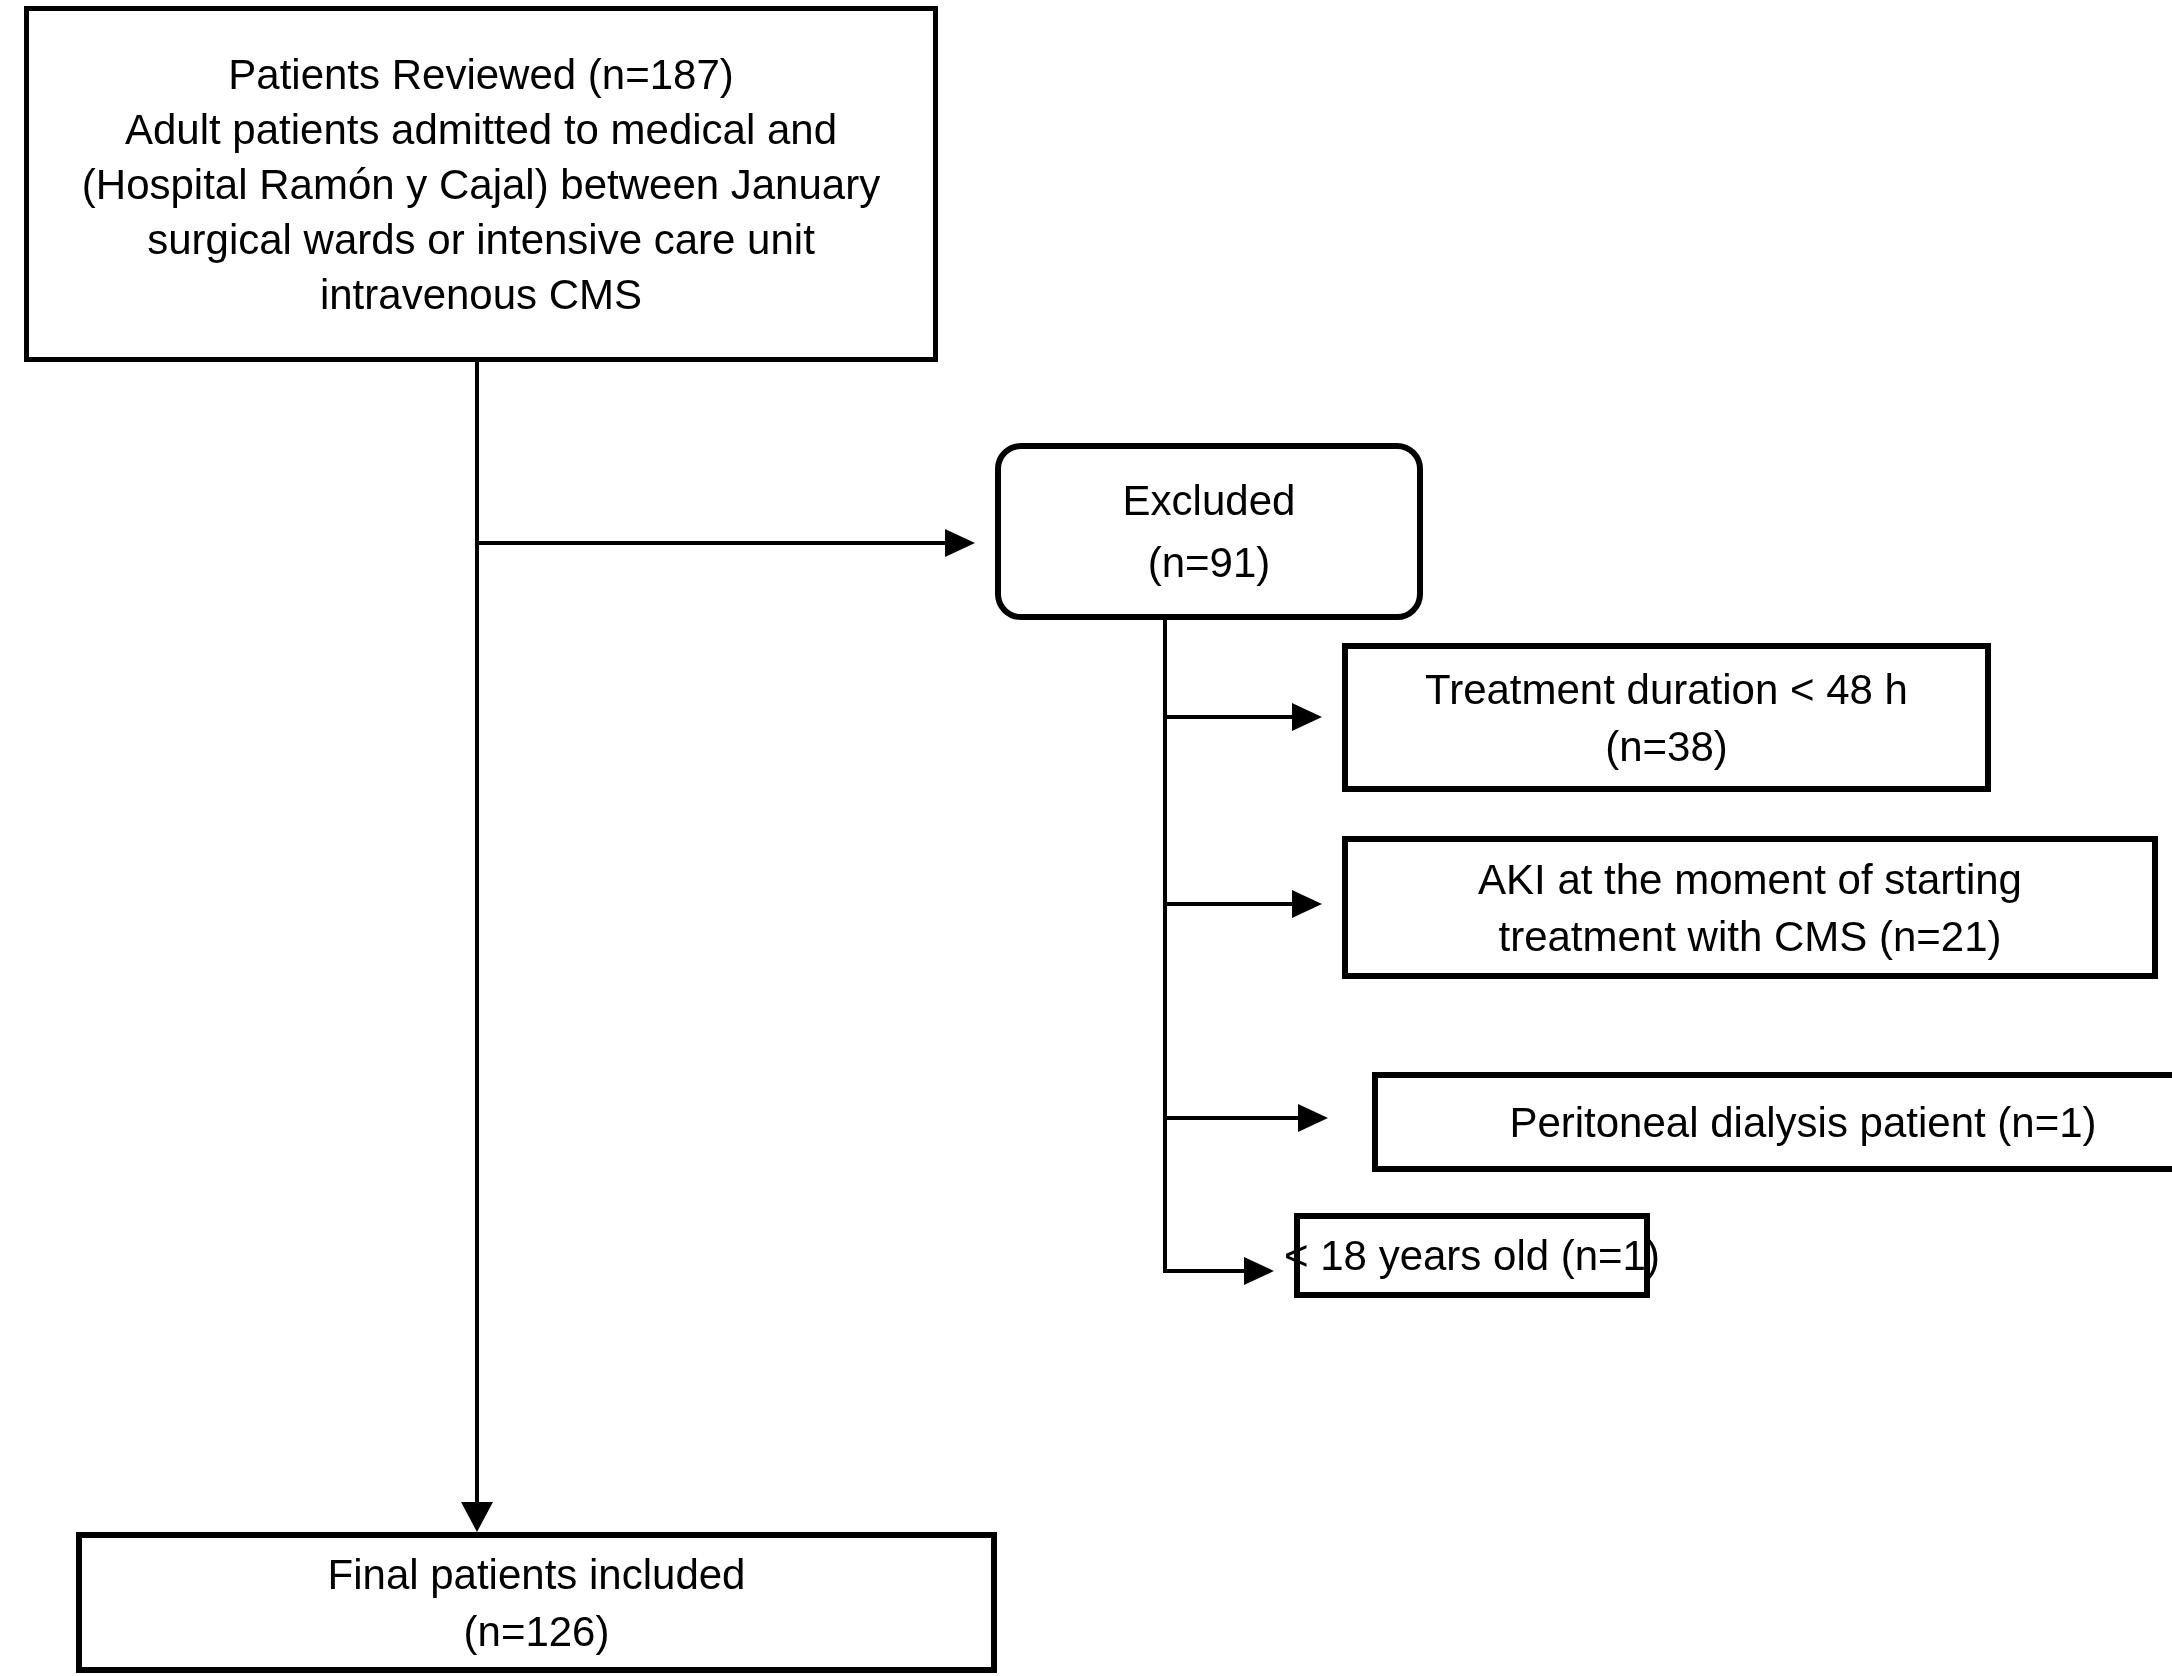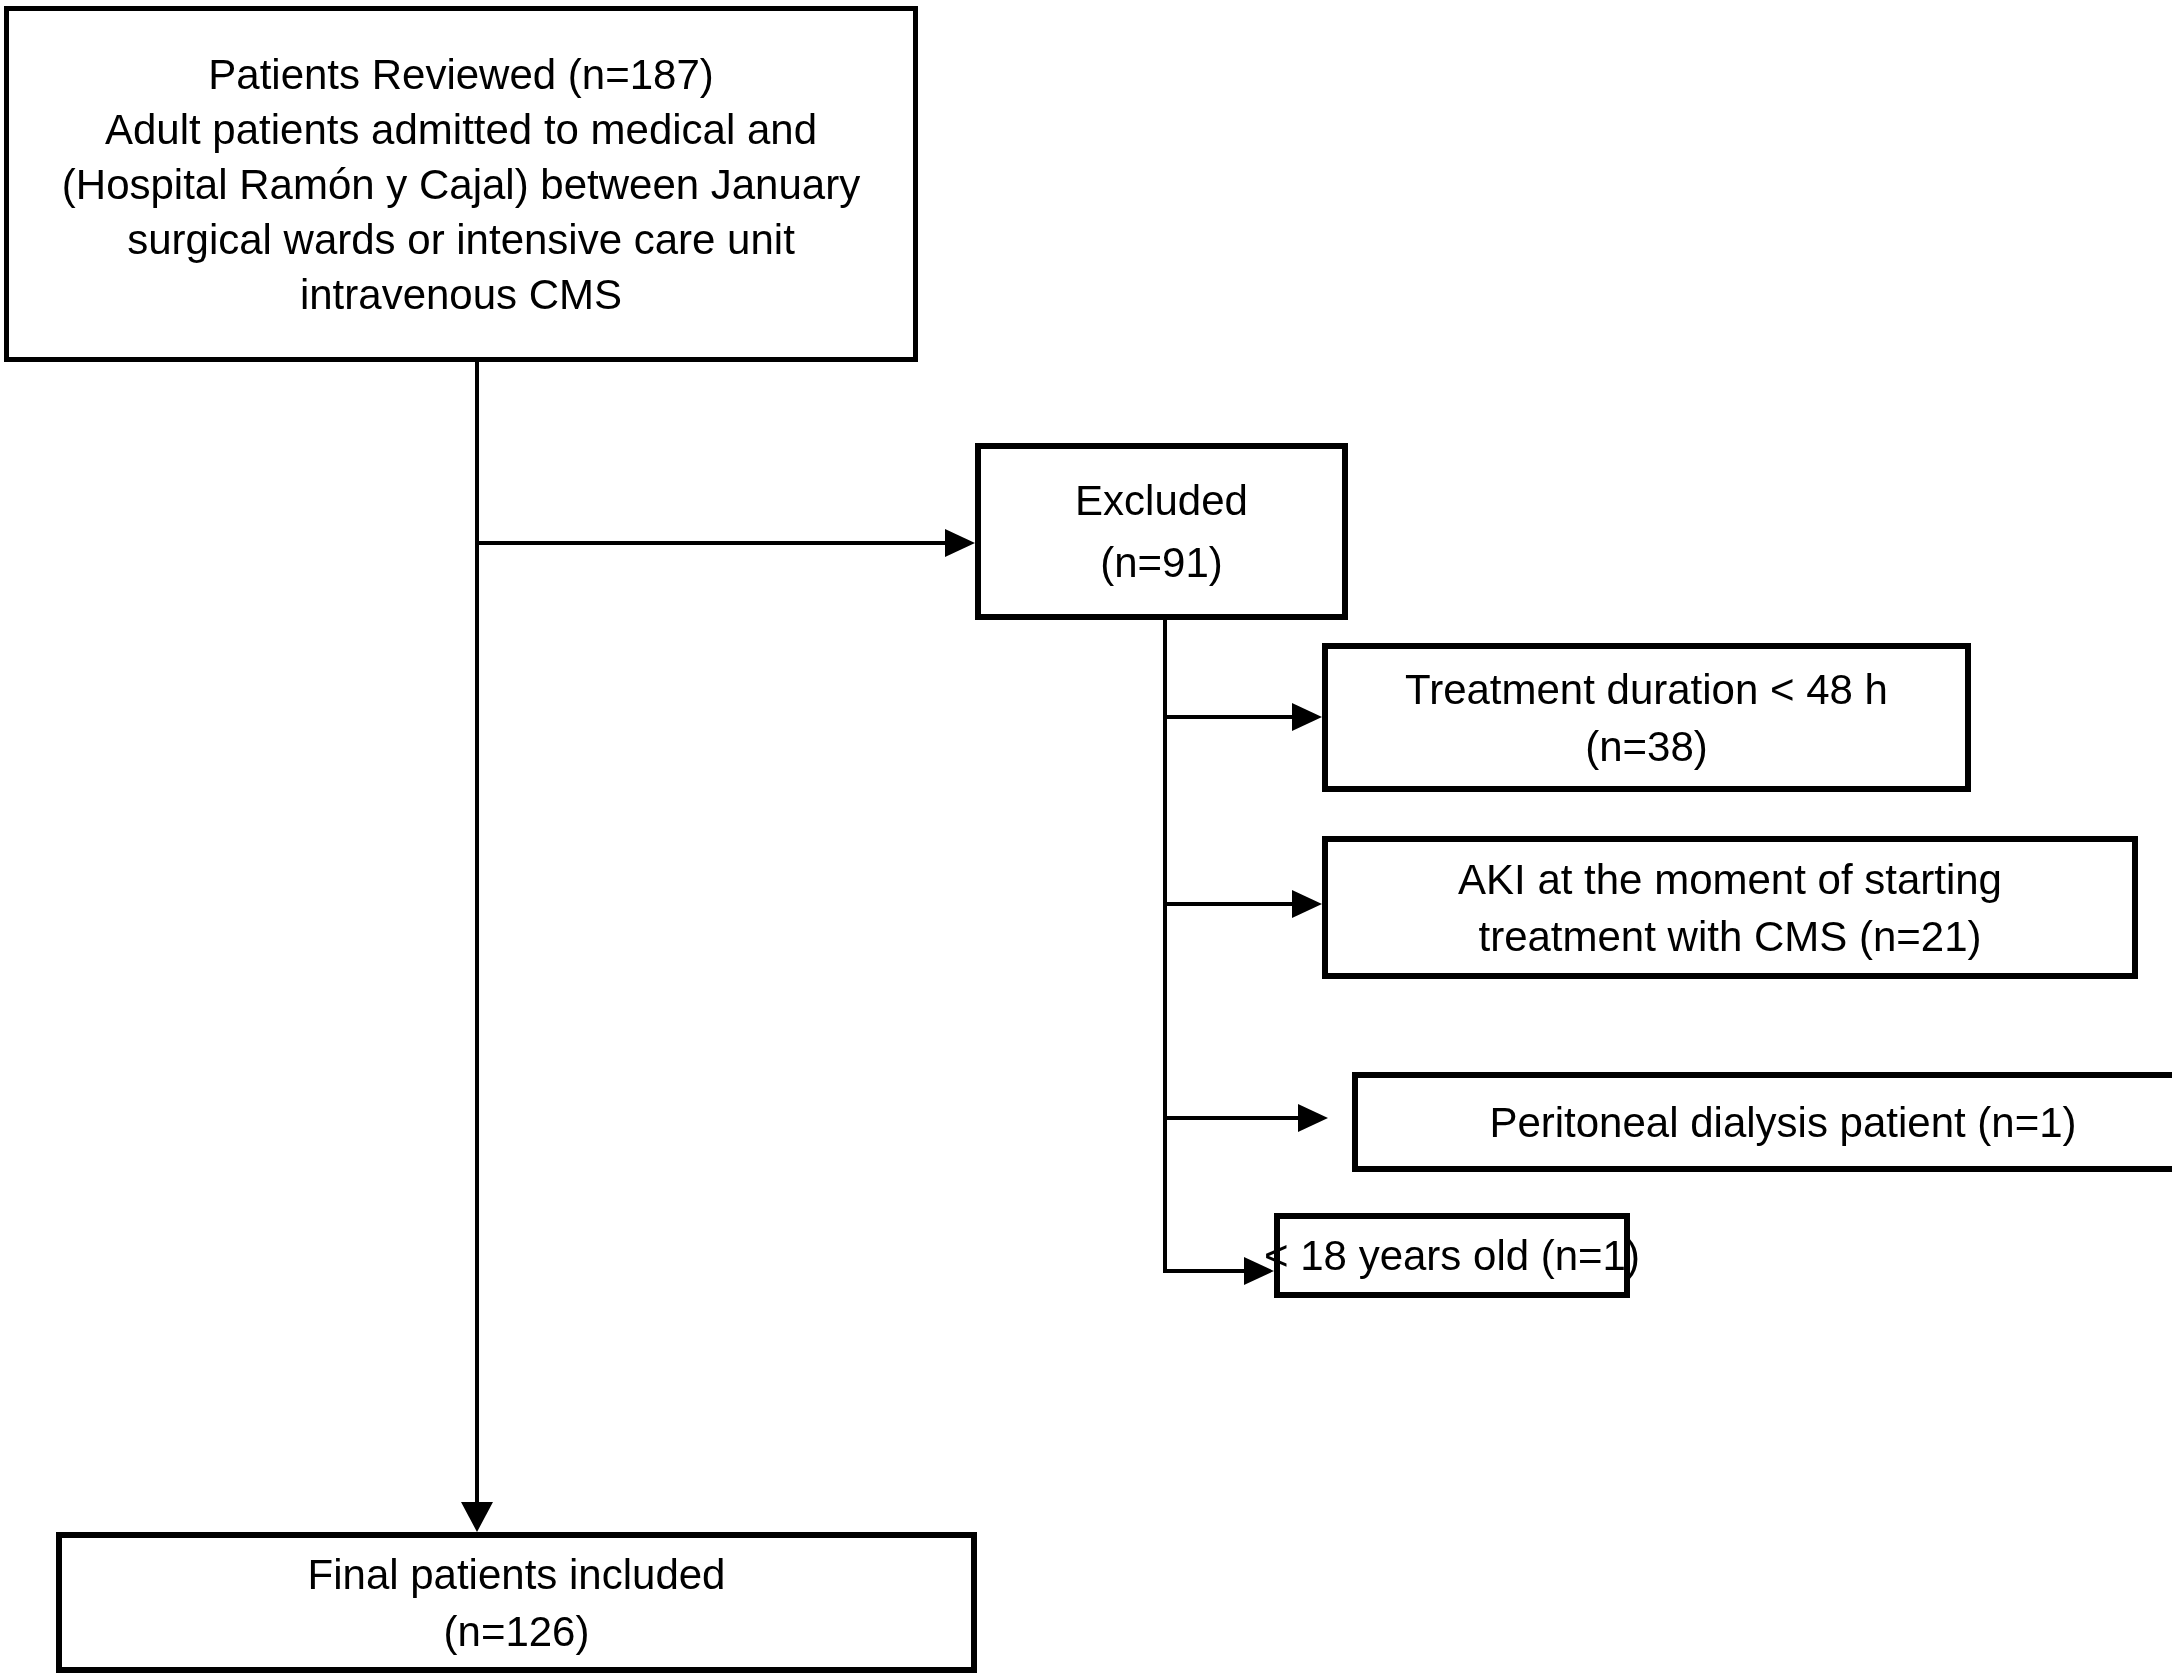--- a/index.html
+++ b/index.html
@@ -20,20 +20,21 @@
     box-sizing: border-box;
     background: #ffffff;
     border: 6px solid #000000;
     display: flex;
     flex-direction: column;
     justify-content: center;
     align-items: center;
     text-align: center;
     font-size: 42px;
     line-height: 57px;
+    margin-left: 20px;
   }
   .box .text-line {
     white-space: nowrap;
   }
   .box.thin-border {
     border-width: 5px;
     line-height: 55px;
   }
   .connector {
     position: absolute;
@@ -61,21 +62,21 @@
 <div class="canvas">
 
   <div class="box thin-border" style="left:4px; top:6px; width:914px; height:356px;">
     <div class="text-line">Patients Reviewed (n=187)</div>
     <div class="text-line">Adult patients admitted to medical and</div>
     <div class="text-line">(Hospital Ramón y Cajal) between January</div>
     <div class="text-line">surgical wards or intensive care unit</div>
     <div class="text-line">intravenous CMS</div>
   </div>
 
-  <div class="box" style="left:975px; top:443px; width:373px; height:177px; line-height:62px;">
+  <div class="box" style="left:975px; top:443px; width:428px; height:177px; line-height:62px;border-radius:26px;">
     <div class="text-line">Excluded</div>
     <div class="text-line">(n=91)</div>
   </div>
 
   <div class="box" style="left:1322px; top:643px; width:649px; height:149px;">
     <div class="text-line">Treatment duration &lt; 48 h</div>
     <div class="text-line">(n=38)</div>
   </div>
 
   <div class="box" style="left:1322px; top:836px; width:816px; height:143px;align-items:center;">

